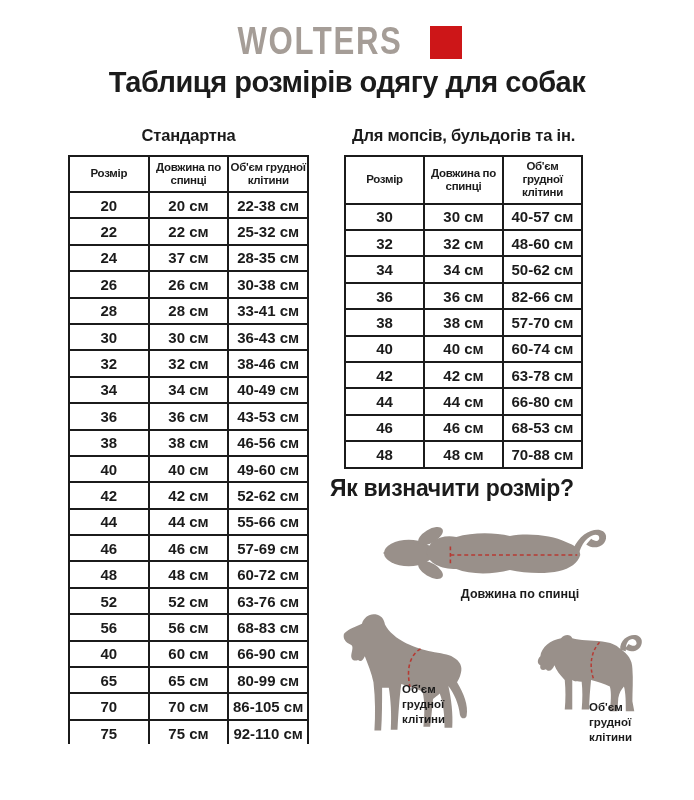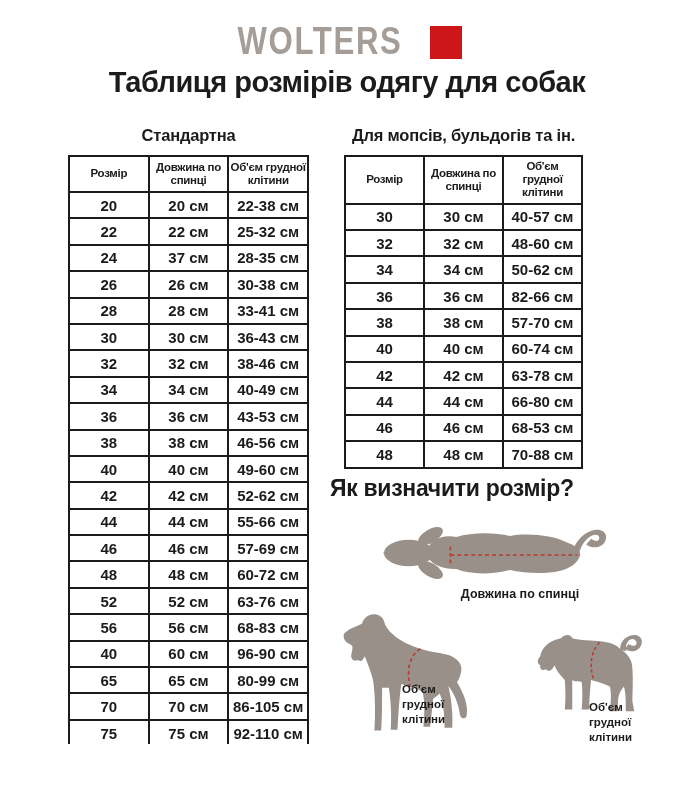--- a/index.html
+++ b/index.html
@@ -160,21 +160,21 @@
             <td>63-76 см</td>
           </tr>
           <tr>
             <td>56</td>
             <td>56 см</td>
             <td>68-83 см</td>
           </tr>
           <tr>
             <td>40</td>
             <td>60 см</td>
-            <td>96-90 см</td>
+            <td>66-90 см</td>
           </tr>
           <tr>
             <td>65</td>
             <td>65 см</td>
             <td>80-99 см</td>
           </tr>
           <tr>
             <td>70</td>
             <td>70 см</td>
             <td>86-105 см</td>

